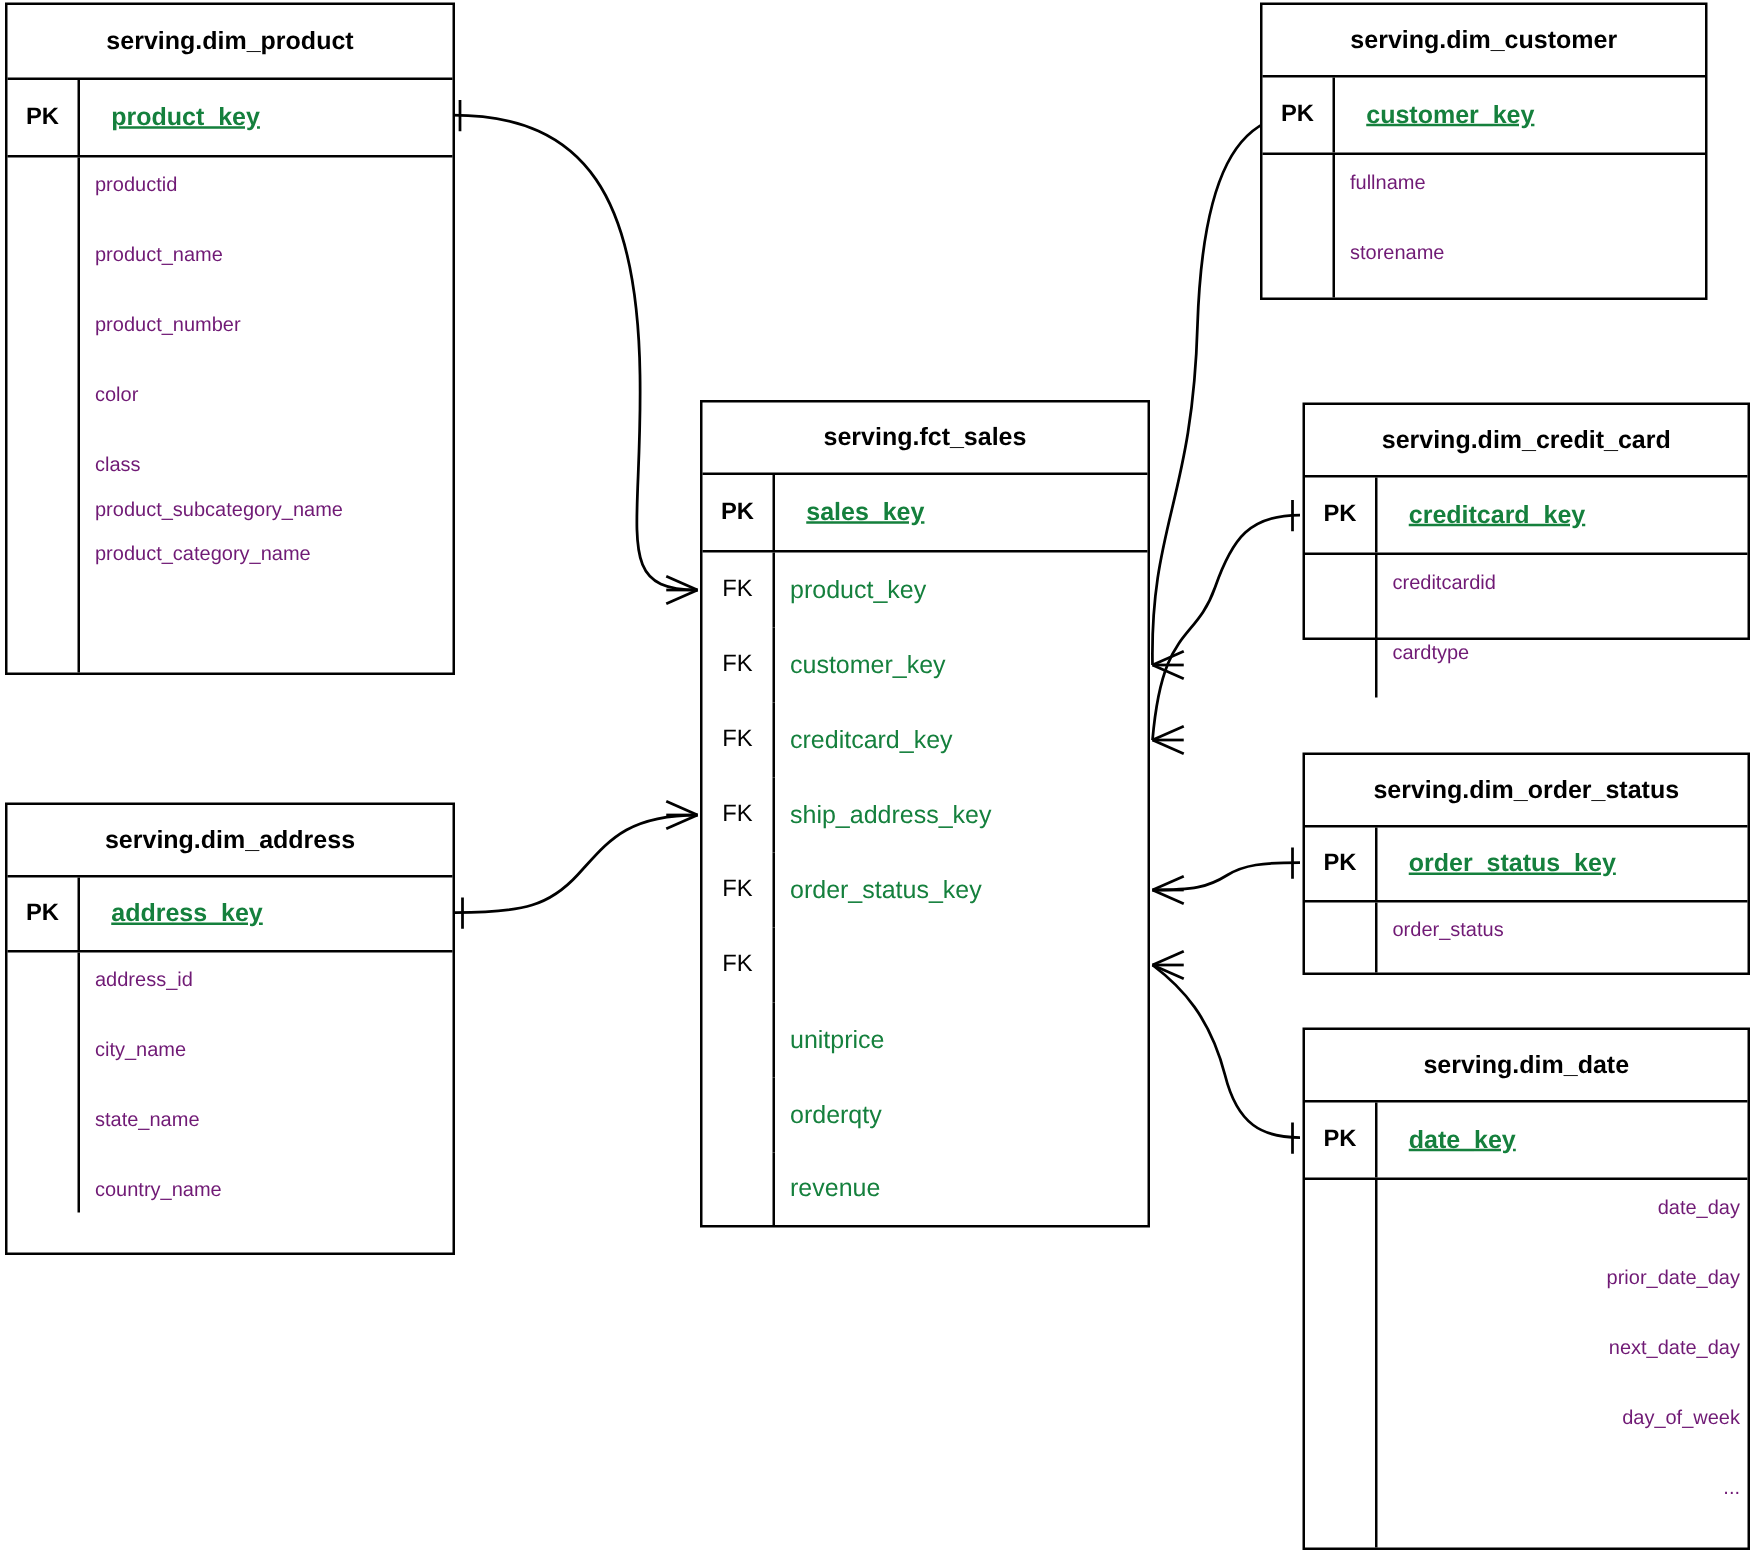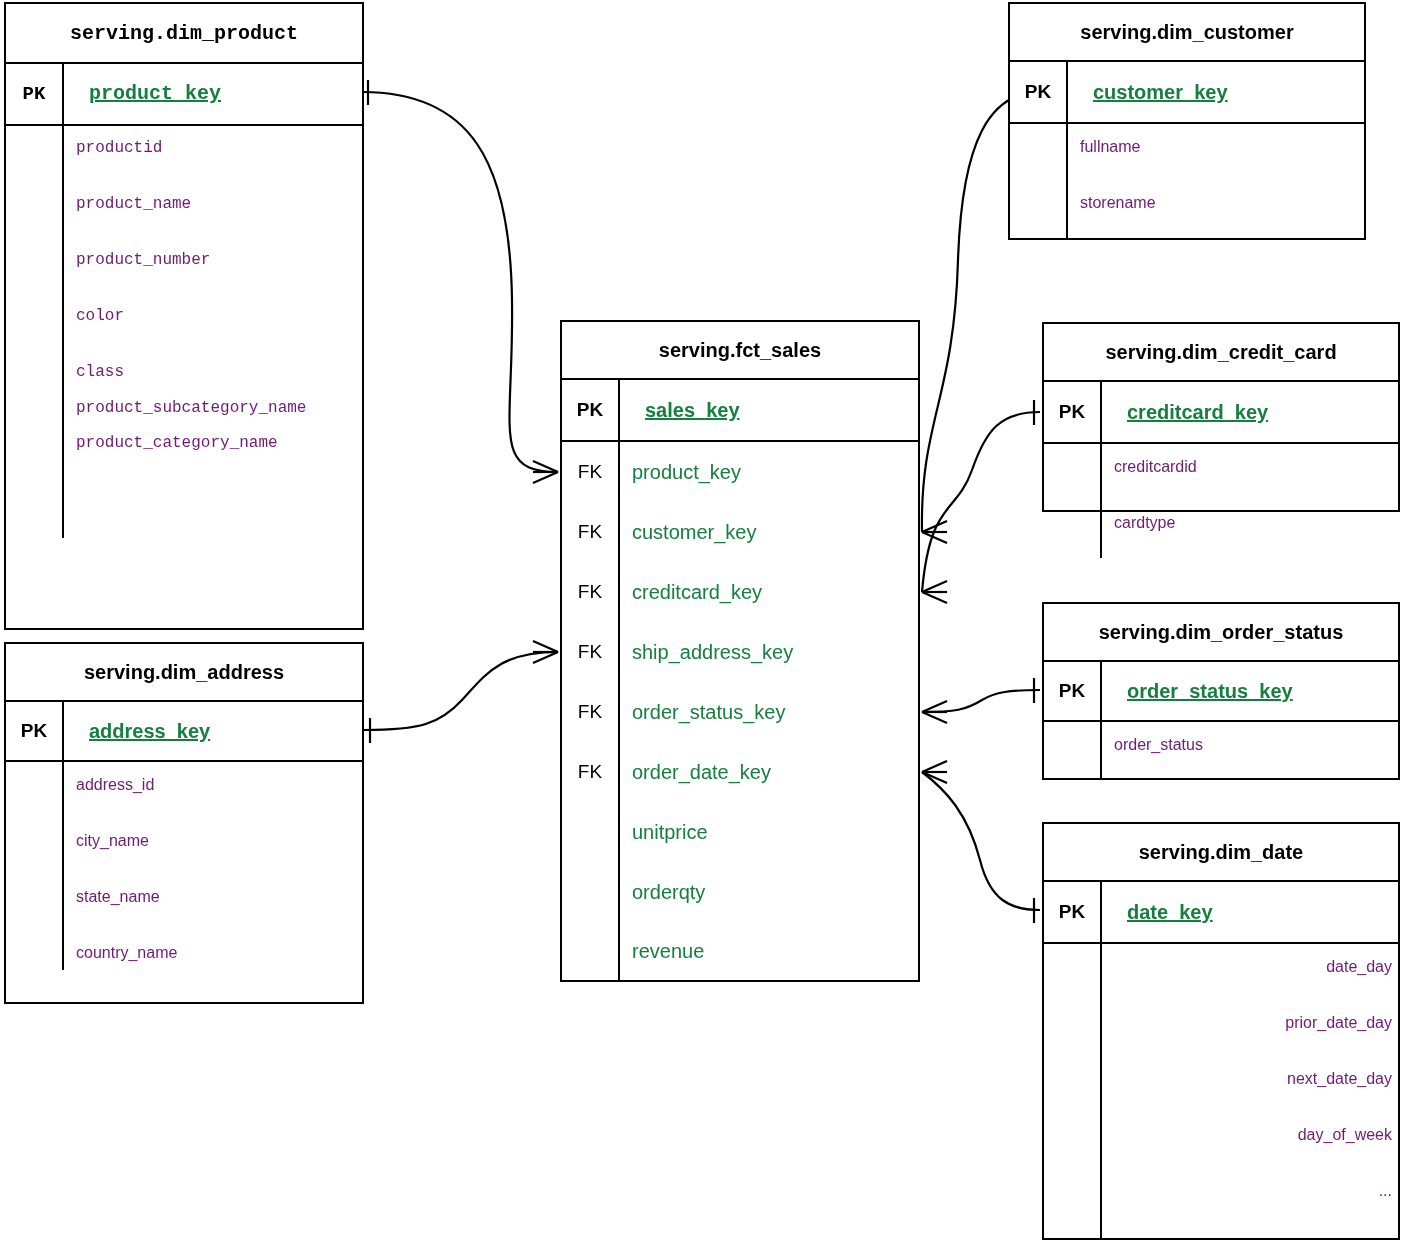--- a/index.html
+++ b/index.html
@@ -158,21 +158,21 @@
 
     <g>
       <path d="M 1040,910 C 1010,910 990,900 980,860 C 968,814 946,790 922,772"></path>
       <line x1="1034" y1="898" x2="1034" y2="923"></line>
       <line x1="922" y1="772" x2="947" y2="761"></line>
       <line x1="922" y1="772" x2="947" y2="772"></line>
       <line x1="922" y1="772" x2="947" y2="783"></line>
     </g>
   </svg>
 
-  <div class="entity" style="left:4px; top:2px; width:360px; height:628px;font-family:Liberation Mono, monospace;">
+  <div class="entity" style="left:4px; top:2px; width:360px; height:538px;">
     <div class="ent-title" style="height:60px;">serving.dim_product</div>
     <div class="ent-row pk-row" style="height:62px;">
       <div class="row-key bold">PK</div>
       <div class="row-name bold">product_key</div>
     </div>
     <div class="attr-block" style="height:412px;">
       <div class="attr-gutter"></div>
       <div class="attr-list" style="padding-top:14px;">
         <div class="attr-item" style="margin-bottom:38px;">productid</div>
         <div class="attr-item" style="margin-bottom:38px;">product_name</div>
@@ -224,21 +224,20 @@
     <div class="ent-row" style="height:60px;">
       <div class="row-key">FK</div>
       <div class="row-name">ship_address_key</div>
     </div>
     <div class="ent-row" style="height:60px;">
       <div class="row-key">FK</div>
       <div class="row-name">order_status_key</div>
     </div>
     <div class="ent-row" style="height:60px;">
       <div class="row-key">FK</div>
-      <div class="row-name">order_date_key</div>
     </div>
     <div class="ent-row" style="height:60px;">
       <div class="row-key"></div>
       <div class="row-name">unitprice</div>
     </div>
     <div class="ent-row" style="height:60px;">
       <div class="row-key"></div>
       <div class="row-name">orderqty</div>
     </div>
     <div class="ent-row" style="height:58px;">

